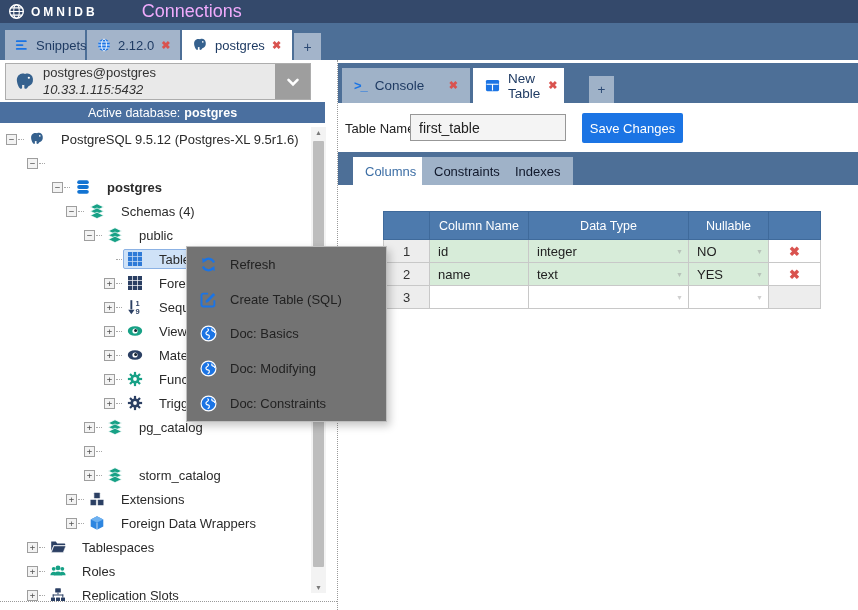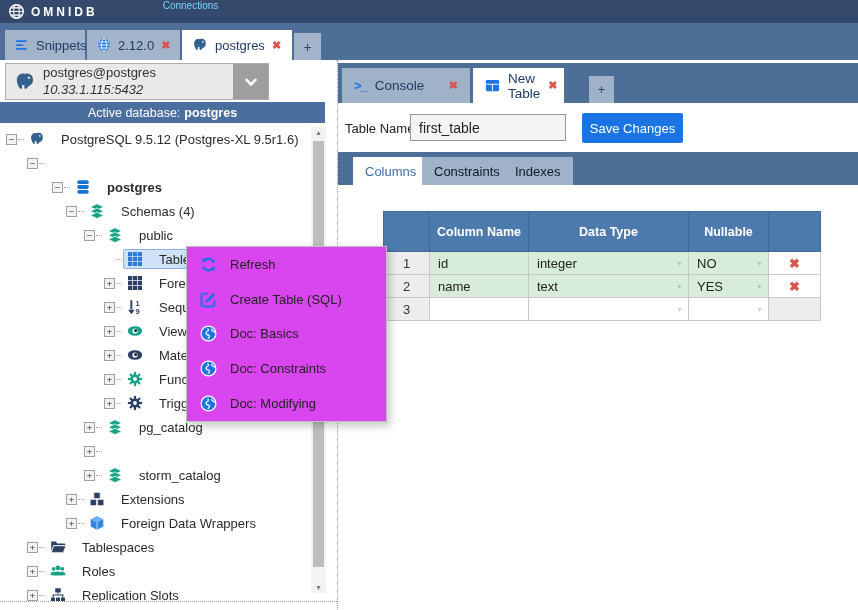--- a/index.html
+++ b/index.html
@@ -5,37 +5,37 @@
   :root{
     --navy:#34496b; --strip:#4d6f97; --tabin:#a3b4ca; --tabtxt:#1f3b63;
     --accent:#1b74e4; --red:#d9534f; --banner:#4a6f9f; --gridhead:#4d7aad;
     --green:#d7ecd9; --graycell:#ededed; --border:#c8c8c8;
   }
   *{box-sizing:border-box;margin:0;padding:0}
   body{background:#fff;font-family:"Liberation Sans",sans-serif}
   .app{position:relative;width:858px;height:610px;background:#fff;overflow:hidden}
 
   
-  .topbar{position:absolute;left:0;top:0;width:858px;height:23px;background:var(--navy);display:flex;}
+  .topbar{position:absolute;left:0;top:0;width:858px;height:23px;background:var(--navy);display:flex;align-items:center}
   .logo{display:flex;align-items:center;gap:6px;padding-left:8px}
   .brand{color:#fff;font-size:12px;font-weight:bold;letter-spacing:3px}
-  .topmenu{color:#7dd3fc;font-size:10px;margin-left:65px}
+  .topmenu{color:#f0abfc;font-size:18px;margin-left:44px}
 
   
   .main-tabs{position:absolute;left:0;top:23px;width:858px;height:37px;background:var(--strip)}
   .mtab{position:absolute;bottom:0;height:30px;display:flex;align-items:center;gap:7px;padding:0 10px;background:var(--tabin);color:var(--tabtxt);font-size:13px;cursor:pointer}
   .mtab.active{background:#fff}
   .mtab-snippets{left:5px;width:80px}
   .mtab-version{left:87px;width:93px}
   .mtab-postgres{left:182px;width:110px}
   .mtab-plus{left:294px;width:27px;height:27px;justify-content:center;font-size:14px;color:#2c4a75}
   .xicon{color:var(--red);font-size:11px;font-weight:bold;cursor:pointer}
 
   
-  .conn-box{position:absolute;left:5px;top:63px;width:264px;height:37px;background:#e9e9e9;border:1px solid #adadad;display:flex;align-items:center}
+  .conn-box{position:absolute;left:5px;top:63px;width:306px;height:37px;background:#e9e9e9;border:1px solid #adadad;display:flex;align-items:center}
   .conn-ic{margin:0 7px 0 8px;display:flex}
   .conn-lines{display:flex;flex-direction:column;line-height:1.25}
   .conn-name{font-size:13px;color:#333}
   .conn-host{font-size:13px;color:#333;font-style:italic}
   .conn-dd{position:absolute;right:0;top:0;width:35px;height:35px;background:#9e9e9e;display:flex;align-items:center;justify-content:center;cursor:pointer}
   .banner{position:absolute;left:0;top:102px;width:325px;height:21px;background:var(--banner);color:#fff;font-size:12.5px;display:flex;align-items:center;justify-content:center;gap:4px}
   .banner b{font-weight:bold}
 
   
   .tree{position:absolute;left:0;top:127px;width:311px;height:474px;overflow:hidden}
@@ -52,21 +52,21 @@
   
   .vscroll{position:absolute;left:311px;top:127px;width:15px;height:466px;background:#f3f3f3}
   .vscroll .thumb{position:absolute;left:2px;top:14px;width:11px;height:426px;background:#bdbdbd;border-radius:1px;cursor:pointer}
   .sarrow{position:absolute;left:0;width:15px;color:#7a7a7a;font-size:7px;text-align:center;cursor:pointer}
   .sarrow.up{top:2px}.sarrow.down{bottom:2px}
 
   .vdivider{position:absolute;left:337px;top:60px;height:550px;border-left:1px dotted #9a9a9a}
   .hline{position:absolute;left:0;top:601px;width:337px;border-top:1px dotted #9a9a9a}
 
   
-  .ctx{position:absolute;left:186px;top:246px;width:201px;height:176px;background:#d946ef;border:1px solid #bdbdbd;box-shadow:3px 4px 8px rgba(0,0,0,.22);z-index:40;display:flex;flex-direction:column}
+  .ctx{position:absolute;left:186px;top:246px;width:201px;height:176px;background:#737373;border:1px solid #bdbdbd;box-shadow:3px 4px 8px rgba(0,0,0,.22);z-index:40;display:flex;flex-direction:column}
   .ctx .mi{flex:1;display:flex;align-items:center;gap:13px;padding-left:13px;font-size:13px;color:#222;cursor:pointer}
   .ctx .mi.hl{background:#cbd8f3}
 
   
   .ws-tabs{position:absolute;left:338px;top:63px;width:520px;height:40px;background:var(--strip)}
   .wtab{position:absolute;bottom:0;height:35px;display:flex;align-items:center;gap:8px;padding:0 12px;background:#9fb2c8;color:var(--tabtxt);font-size:13.5px;cursor:pointer}
   .wtab.active{background:#fff}
   .wtab-console{left:4px;width:128px}
   .wtab-newtable{left:135px;width:91px}
   .wtab-plus{left:251px;width:25px;height:27px;justify-content:center;color:#2c4a75}
@@ -77,21 +77,21 @@
   .tn-input{position:absolute;left:410px;top:114px;width:156px;height:27px;background:#f4f4f4;border:1px solid #979797;font-size:14px;color:#222;padding:0 8px;font-family:"Liberation Sans",sans-serif}
   .save-btn{position:absolute;left:582px;top:113px;width:101px;height:30px;background:var(--accent);color:#fff;border:none;border-radius:2px;font-size:13px;cursor:pointer;font-family:"Liberation Sans",sans-serif}
 
   .sub-tabs{position:absolute;left:338px;top:152px;width:520px;height:33px;background:var(--strip)}
   .stab{position:absolute;bottom:0;height:28px;display:flex;align-items:center;padding:0 12px;background:#9fb2c8;color:#0f172a;font-size:13px;cursor:pointer}
   .stab.active{background:#fff;color:#3c6ea5}
   .stab-columns{left:15px}.stab-constraints{left:84px}.stab-indexes{left:165px}
 
   
   .grid{position:absolute;left:383px;top:211px;border-collapse:collapse;table-layout:fixed}
-  .grid th{background:var(--gridhead);color:#fff;font-size:12.5px;font-weight:bold;height:40px;border:1px solid #3f6a9b}
+  .grid th{background:var(--gridhead);color:#fff;font-size:12.5px;font-weight:normal;height:28px;border:1px solid #3f6a9b}
   .grid td{border:1px solid var(--border);height:23px;font-size:13px;color:#222;padding:0 8px;position:relative;background:#fff}
   .grid td.num{background:var(--graycell);text-align:center;color:#333;padding:0}
   .grid td.filled{background:var(--green)}
   .grid td.delcell{text-align:center;padding:0}
   .grid td.delcell.empty{background:var(--graycell)}
   .delx{color:var(--red);font-size:13px;font-weight:bold;cursor:pointer}
   .caret{position:absolute;right:5px;top:50%;transform:translateY(-50%);font-size:7px;color:#b7c2b9}
   td.white .caret{color:#cfcfcf}
 </style>
 </head>
@@ -526,31 +526,31 @@
         <span>Doc: Basics</span>
       </div>
       <div class="mi">
         <span class="ticon">
           <svg width="17" height="17" viewBox="0 0 16 16">
             <circle cx="8" cy="8" r="7" fill="#1b74e4"></circle>
             <path d="M8 1a7 7 0 0 0 0 14 7 7 0 0 0 0-14zm-1 2.2c1.4.8 1.2 2 .2 2.6-1 .5-2.2 1.5-1.3 2.7.9 1.2 2.5.4 2.9 1.8.3 1.1-.6 2.2-1.6 2.7" fill="none" stroke="#fff" stroke-width="1.1"></path>
             <path d="M11.5 3.4c-.9 1-.3 2.2.9 2.3 1.1.1 1.7 1 1.4 2" fill="none" stroke="#fff" stroke-width="1.1"></path>
           </svg>
         </span>
-        <span>Doc: Constraints</span>
+        <span>Doc: Modifying</span>
       </div>
       <div class="mi">
         <span class="ticon">
           <svg width="17" height="17" viewBox="0 0 16 16">
             <circle cx="8" cy="8" r="7" fill="#1b74e4"></circle>
             <path d="M8 1a7 7 0 0 0 0 14 7 7 0 0 0 0-14zm-1 2.2c1.4.8 1.2 2 .2 2.6-1 .5-2.2 1.5-1.3 2.7.9 1.2 2.5.4 2.9 1.8.3 1.1-.6 2.2-1.6 2.7" fill="none" stroke="#fff" stroke-width="1.1"></path>
             <path d="M11.5 3.4c-.9 1-.3 2.2.9 2.3 1.1.1 1.7 1 1.4 2" fill="none" stroke="#fff" stroke-width="1.1"></path>
           </svg>
         </span>
-        <span>Doc: Modifying</span>
+        <span>Doc: Constraints</span>
       </div>
     </div>
 
   <div class="ws-tabs">
     <div class="wtab wtab-console">
       <span class="term">&gt;_</span>
       <span>Console</span>
       <span class="xicon sp">✖</span>
     </div>
     <div class="wtab wtab-newtable active">

